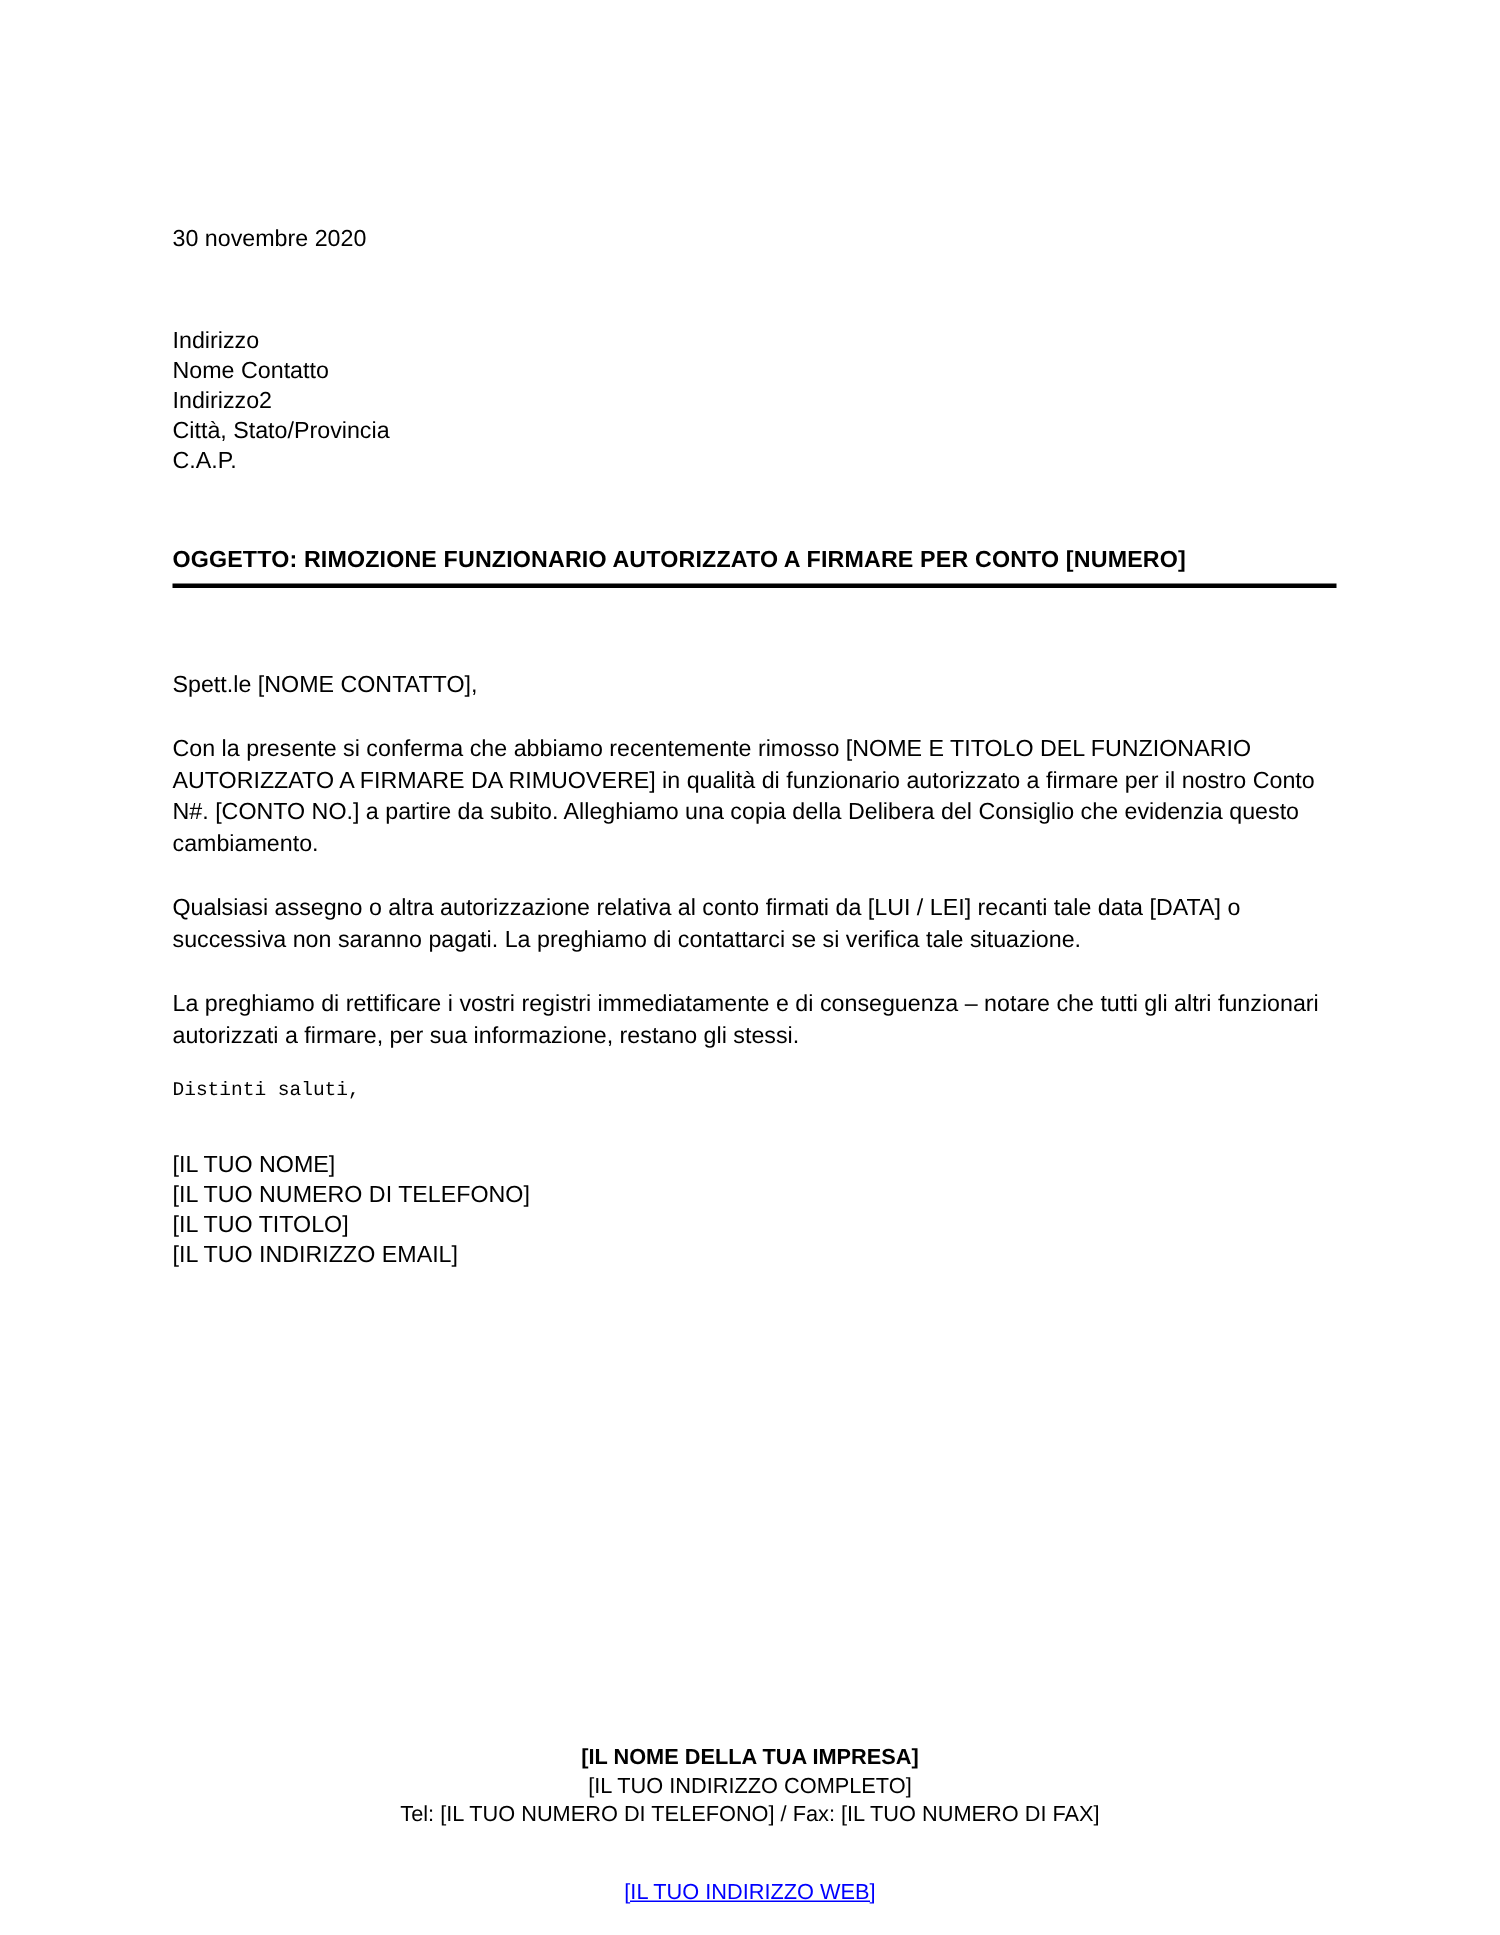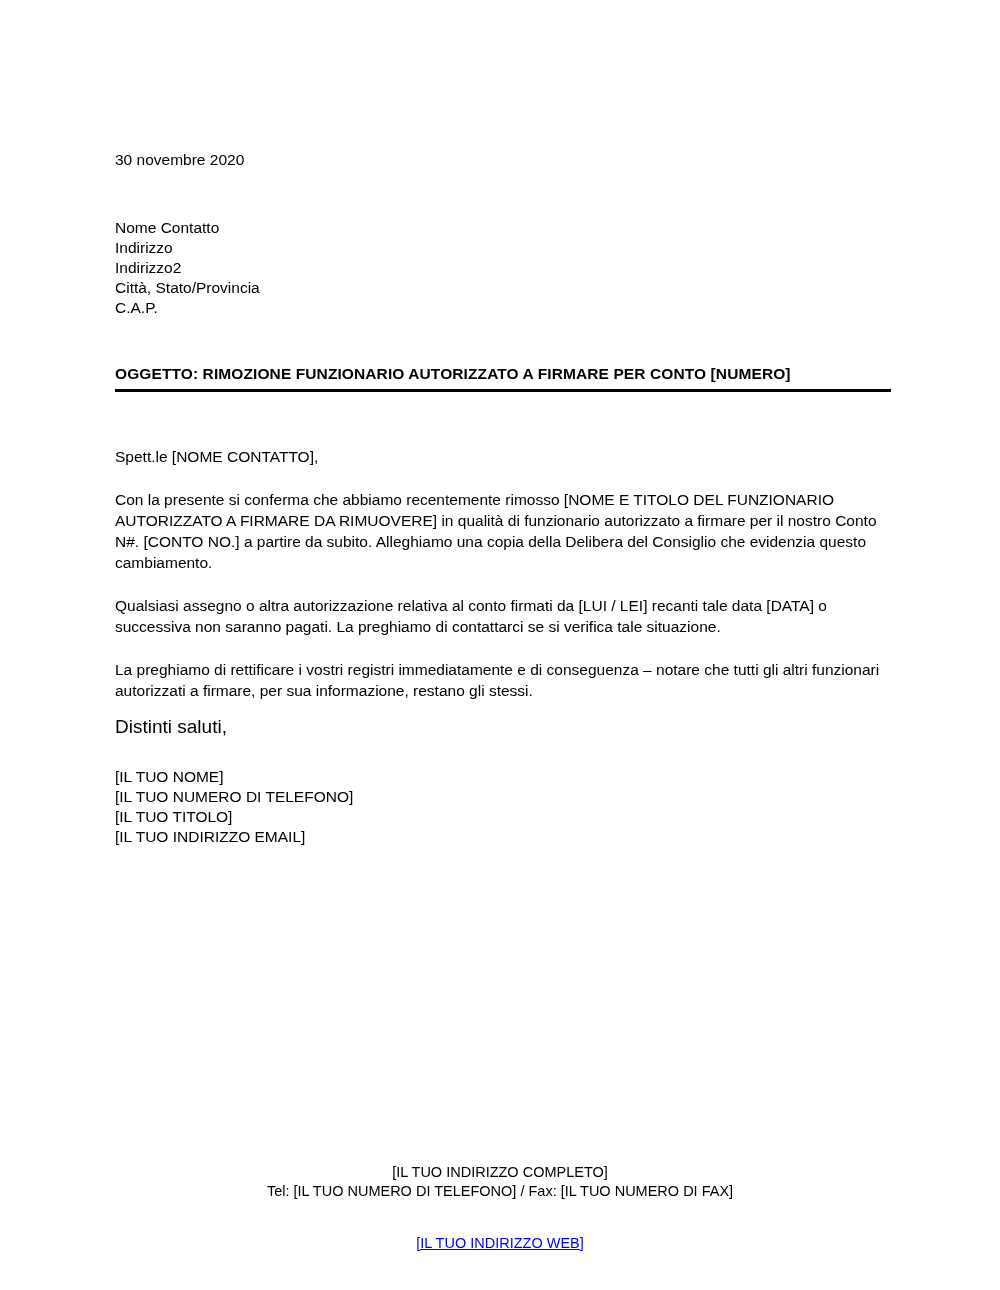--- a/index.html
+++ b/index.html
@@ -78,22 +78,23 @@
   }
 
   .para {
     margin-top: 22px;
     font-size: 15.5px;
     line-height: 21px;
     text-align: left;
   }
 
   .closing {
-    font-size: 19px;
+    font-size: 13px;
     line-height: 20px;
+    font-family: Liberation Mono, monospace;
   }
 
   .signature-block {
     margin-top: 30px;
     font-size: 15.5px;
     line-height: 20px;
   }
   .signature-line {
     display: block;
     white-space: pre;
@@ -127,22 +128,22 @@
 </head>
 <body>
 
 <div class="page">
 
   <div class="letter-body">
 
     <div class="date-line">30 novembre 2020</div>
 
     <div class="recipient-block">
+      <span class="recipient-line">Indirizzo</span>
       <span class="recipient-line">Nome Contatto</span>
-      <span class="recipient-line">Indirizzo</span>
       <span class="recipient-line">Indirizzo2</span>
       <span class="recipient-line">Città, Stato/Provincia</span>
       <span class="recipient-line">C.A.P.</span>
     </div>
 
     <div class="subject-wrap">
       <div class="subject-line">OGGETTO: RIMOZIONE FUNZIONARIO AUTORIZZATO A FIRMARE PER CONTO [NUMERO]</div>
       <div class="subject-rule"></div>
     </div>
 
@@ -159,18 +160,19 @@
     <div class="signature-block">
       <span class="signature-line">[IL TUO NOME]</span>
       <span class="signature-line">[IL TUO NUMERO DI TELEFONO]</span>
       <span class="signature-line">[IL TUO TITOLO]</span>
       <span class="signature-line">[IL TUO INDIRIZZO EMAIL]</span>
     </div>
 
   </div>
 
   <div class="footer">
+    <span class="footer-company">[IL NOME DELLA TUA IMPRESA]</span>
     <span class="footer-line">[IL TUO INDIRIZZO COMPLETO]</span>
     <span class="footer-line">Tel: [IL TUO NUMERO DI TELEFONO] / Fax: [IL TUO NUMERO DI FAX]</span>
     <span class="footer-line"><a class="footer-link" href="#">[IL TUO INDIRIZZO WEB]</a></span>
   </div>
 
 </div>
 
 </body></html>

